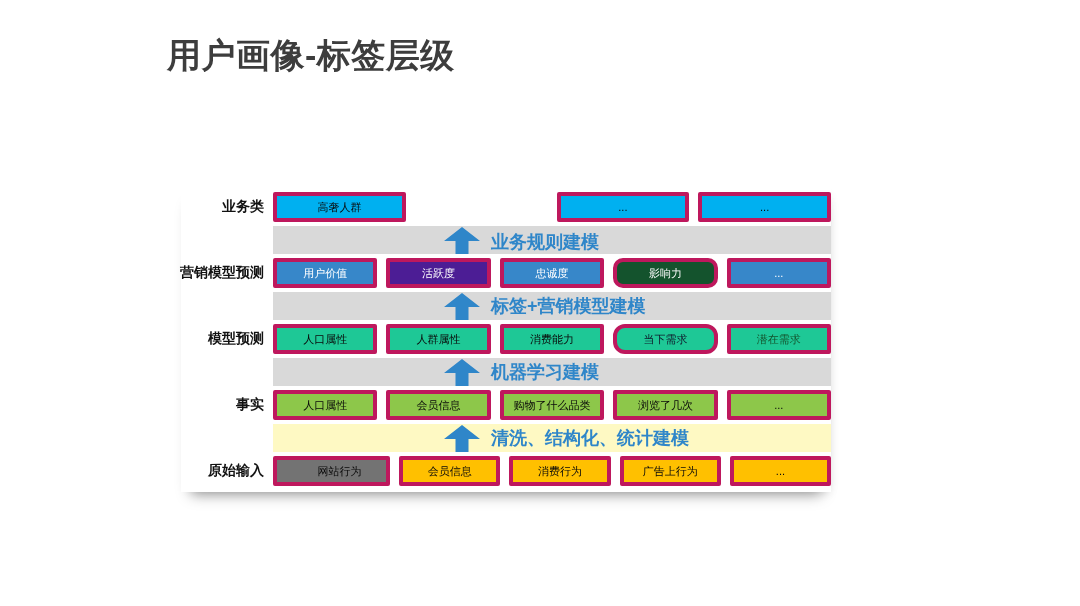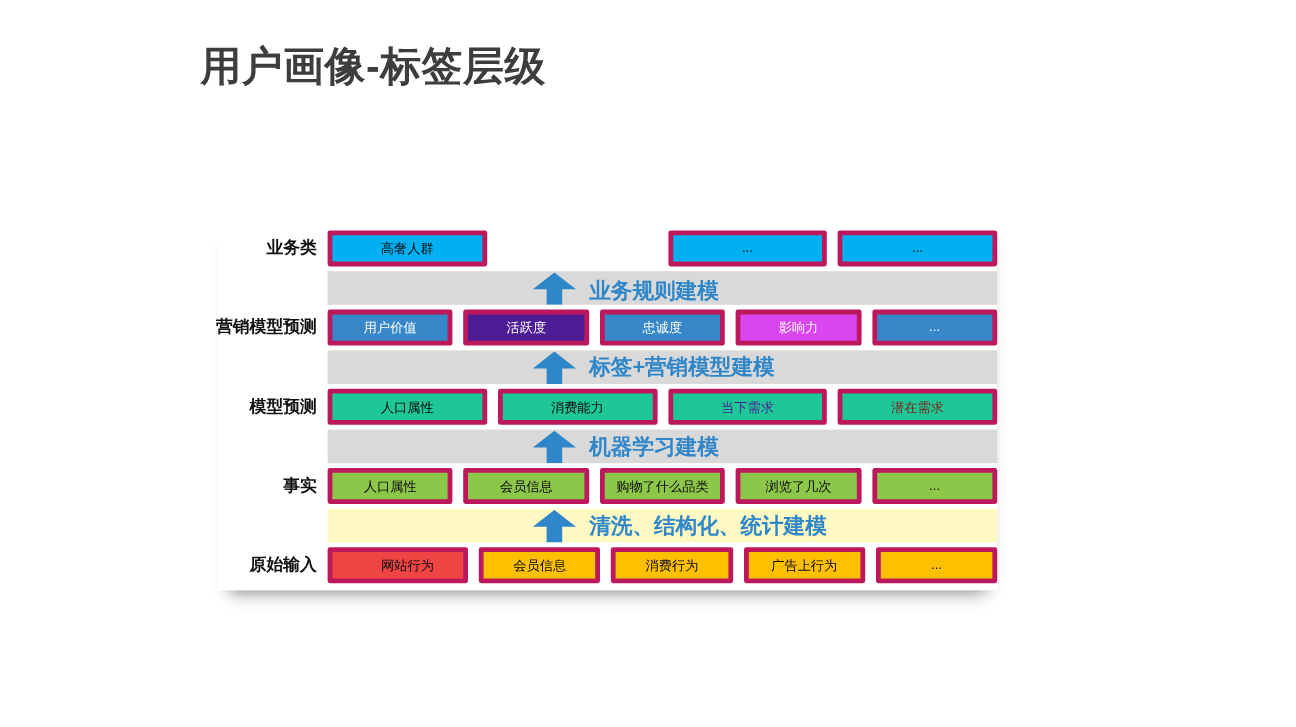--- a/index.html
+++ b/index.html
@@ -120,44 +120,45 @@
       <span class="band-caption">业务规则建模</span>
     </div>
   </div>
 
   <div class="tier-row">
     <div class="tier-label">营销模型预测</div>
     <div class="tier-boxes">
       <div class="tag-box" style="background-color: rgb(55, 135, 201); color: rgb(255, 255, 255);">用户价值</div>
       <div class="tag-box" style="background-color: #4c1d95; color: rgb(255, 255, 255);">活跃度</div>
       <div class="tag-box" style="background-color: rgb(55, 135, 201); color: rgb(255, 255, 255);">忠诚度</div>
-      <div class="tag-box" style="background-color: #d946ef; color: rgb(255, 255, 255);">影响力</div>
+      <div class="tag-box" style="background-color: #14532d; color: rgb(255, 255, 255); border-radius: 10px;">影响力</div>
       <div class="tag-box" style="background-color: rgb(55, 135, 201); color: rgb(255, 255, 255);">...</div>
     </div>
   </div>
 
   <div class="band-row">
     <div class="band-spacer"></div>
     <div class="band" style="background-color: rgb(217, 217, 217); color: rgb(47, 134, 201);">
       <span class="up-arrow">
         <svg viewBox="0 0 38 27">
             <path fill="currentColor" d="M19 0 L37 14 L25.5 14 L25.5 27 L12.5 27 L12.5 14 L1 14 Z"></path>
           </svg>
       </span>
       <span class="band-caption">标签+营销模型建模</span>
     </div>
   </div>
 
   <div class="tier-row">
     <div class="tier-label">模型预测</div>
     <div class="tier-boxes">
       <div class="tag-box" style="background-color: rgb(30, 200, 150); color: rgb(10, 10, 10);">人口属性</div>
+      <div class="tag-box" style="background-color: rgb(30, 200, 150); color: rgb(10, 10, 10);">人群属性</div>
       <div class="tag-box" style="background-color: rgb(30, 200, 150); color: rgb(10, 10, 10);">消费能力</div>
-      <div class="tag-box" style="background-color: rgb(30, 200, 150); color: #4c1d95;">当下需求</div>
-      <div class="tag-box" style="background-color: rgb(30, 200, 150); color: #7f1d1d;">潜在需求</div>
+      <div class="tag-box" style="background-color: rgb(30, 200, 150); color: #0f172a; border-radius: 12px;">当下需求</div>
+      <div class="tag-box" style="background-color: rgb(30, 200, 150); color: #14532d;">潜在需求</div>
     </div>
   </div>
 
   <div class="band-row">
     <div class="band-spacer"></div>
     <div class="band" style="background-color: rgb(217, 217, 217); color: rgb(47, 134, 201);">
       <span class="up-arrow">
         <svg viewBox="0 0 38 27">
             <path fill="currentColor" d="M19 0 L37 14 L25.5 14 L25.5 27 L12.5 27 L12.5 14 L1 14 Z"></path>
           </svg>
@@ -185,21 +186,21 @@
             <path fill="currentColor" d="M19 0 L37 14 L25.5 14 L25.5 27 L12.5 27 L12.5 14 L1 14 Z"></path>
           </svg>
       </span>
       <span class="band-caption">清洗、结构化、统计建模</span>
     </div>
   </div>
 
   <div class="tier-row">
     <div class="tier-label">原始输入</div>
     <div class="tier-boxes">
-      <div class="tag-box" style="background-color: #ef4444; color: rgb(10, 10, 10); padding-left: 16px;">网站行为</div>
+      <div class="tag-box" style="background-color: #737373; color: rgb(10, 10, 10); padding-left: 16px;">网站行为</div>
       <div class="tag-box" style="background-color: rgb(255, 192, 0); color: rgb(10, 10, 10);">会员信息</div>
       <div class="tag-box" style="background-color: rgb(255, 192, 0); color: rgb(10, 10, 10);">消费行为</div>
       <div class="tag-box" style="background-color: rgb(255, 192, 0); color: rgb(10, 10, 10);">广告上行为</div>
       <div class="tag-box" style="background-color: rgb(255, 192, 0); color: rgb(10, 10, 10);">...</div>
     </div>
   </div>
 
 </div>
 
 </body></html>

